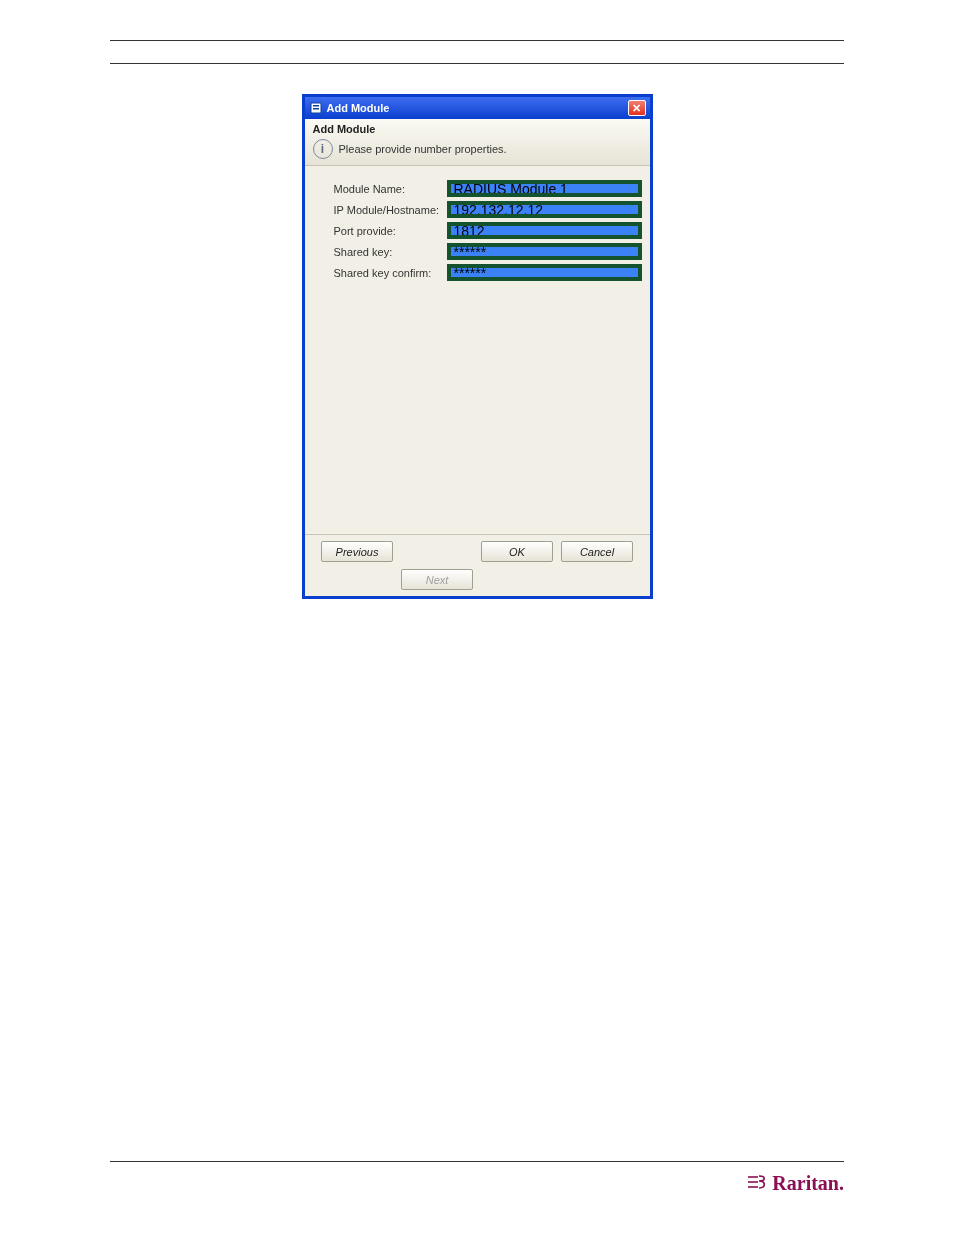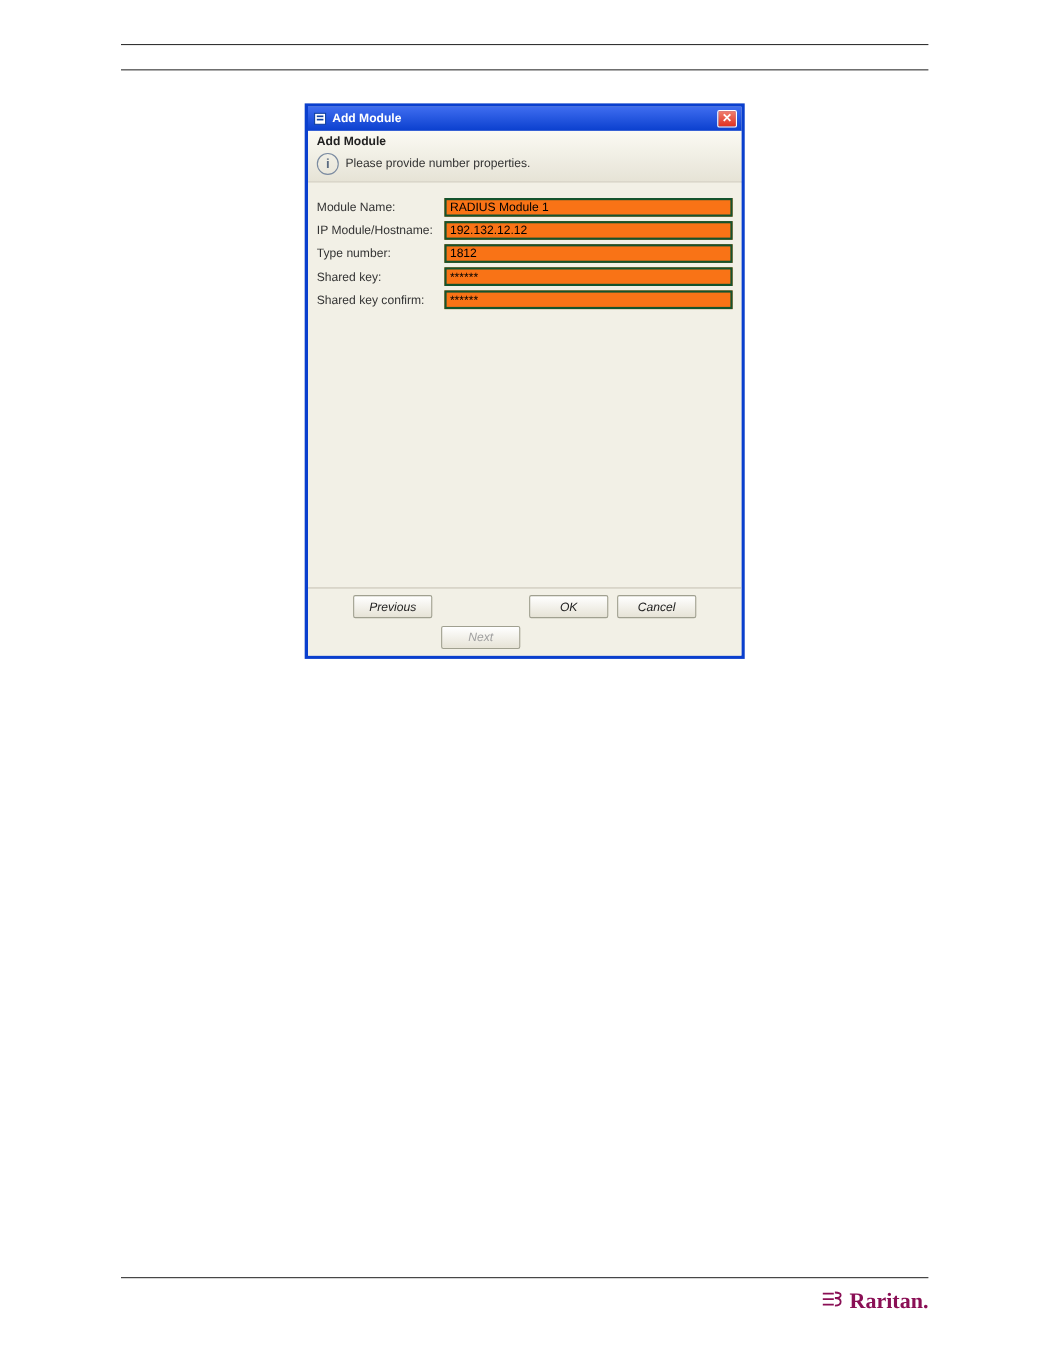--- a/index.html
+++ b/index.html
@@ -22,21 +22,21 @@
   }
   .top-rule-inner {
     border-top: 1px solid #333;
     margin-bottom: 30px;
   }
   .dialog-wrap {
     display: flex;
     justify-content: center;
   }
   .dialog {
-    width: 400px;
+    width: 351px;
     border: 3px solid #0a3fce;
     background: #f2f0e6;
     font-size: 11px;
     color: #333;
   }
   .titlebar {
     background: linear-gradient(to bottom, #3f6df0 0%, #0a3fce 100%);
     color: #fff;
     display: flex;
     align-items: center;
@@ -95,36 +95,37 @@
     align-items: center;
     justify-content: center;
     color: #5a6a80;
     font-weight: bold;
     font-size: 12px;
   }
   .panel-body {
     padding: 14px 8px 8px 8px;
     height: 368px;
     background: #f2f0e6;
+    margin-left: 21px;
   }
   .form-row {
     display: flex;
     align-items: center;
     margin-bottom: 4px;
   }
   .form-label {
     width: 116px;
     font-size: 11px;
     color: #333;
   }
   .form-input {
     flex: 1;
-    border: 2px solid #14532d;
-    background: #f97316;
-    font-size: 11px;
+    border: 4px solid #14532d;
+    background: #3b82f6;
+    font-size: 14px;
     padding: 1px 3px;
     height: 17px;
     font-family: inherit;
   }
   .button-bar {
     border-top: 1px solid #c8c4b6;
     padding: 6px;
     display: flex;
     gap: 8px;
     justify-content: center;
@@ -212,21 +213,21 @@
           <input class="form-input" type="text" value="RADIUS Module 1" style="">
         </div>
 
 
         <div class="form-row">
           <div class="form-label">IP Module/Hostname:</div>
           <input class="form-input" type="text" value="192.132.12.12" style="">
         </div>
 
         <div class="form-row">
-          <div class="form-label">Type number:</div>
+          <div class="form-label">Port provide:</div>
           <input class="form-input" type="text" value="1812" style="">
         </div>
 
         <div class="form-row">
           <div class="form-label">Shared key:</div>
           <input class="form-input" type="text" value="******" style="">
         </div>
 
         <div class="form-row">
           <div class="form-label">Shared key confirm:</div>

